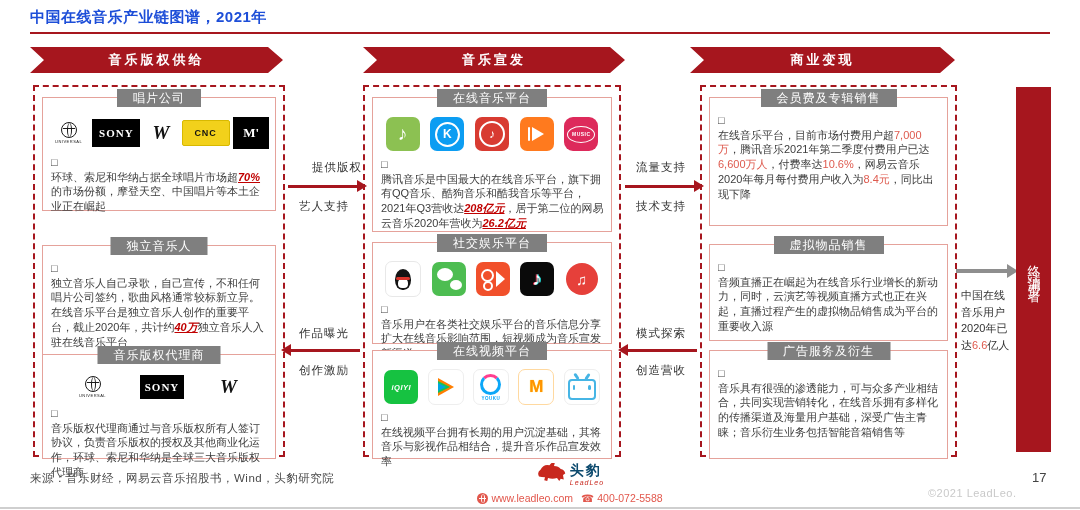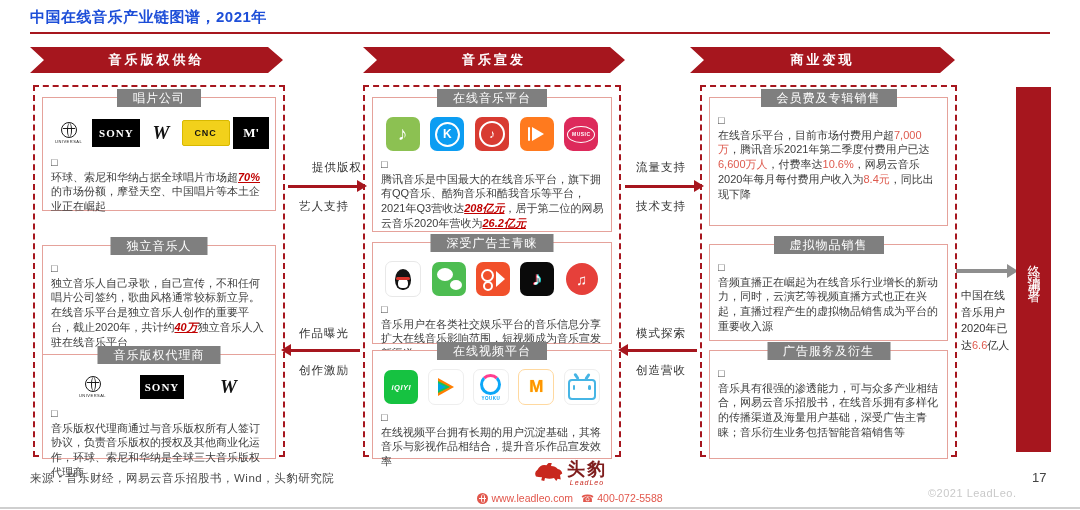--- a/index.html
+++ b/index.html
@@ -101,21 +101,21 @@
   .gray-arrow::after{content:"";position:absolute;right:-10px;top:-5px;width:0;height:0;
       border-left:11px solid #8E8E8E;border-top:7px solid transparent;border-bottom:7px solid transparent;}
   .consumer-note{position:absolute;left:961px;top:287px;width:54px;font-size:11px;line-height:1.5;color:#333;}
   .consumer-bar{position:absolute;left:1016px;top:87px;width:35px;height:365px;background:#A6161E;
       display:flex;align-items:center;justify-content:center;}
   .consumer-bar span{writing-mode:vertical-rl;color:#fff;font-size:13px;letter-spacing:6px;}
   
   .source{position:absolute;left:30px;top:471px;font-size:11.5px;color:#4a4a4a;letter-spacing:.5px;}
   .brand{position:absolute;left:455px;top:461px;width:230px;display:flex;flex-direction:column;align-items:center;}
   .brand-row1{display:flex;align-items:center;gap:4px;}
-  .brand-cn{color:#7f1d1d;font-weight:bold;font-size:18px;letter-spacing:2px;line-height:14px;}
+  .brand-cn{color:#0c4a6e;font-weight:bold;font-size:14px;letter-spacing:2px;line-height:14px;}
   .brand-en{color:#C8281E;font-size:7px;font-style:italic;letter-spacing:1px;display:block;text-align:center;}
   .brand-row2{margin-top:6px;display:flex;align-items:flex-start;gap:8px;font-size:10.5px;color:#E2574C;}
   .globe-dot{display:inline-block;width:11px;height:11px;border-radius:50%;background:#E2574C;position:relative;vertical-align:-2px;margin-right:3px;}
   .globe-dot::before{content:"";position:absolute;left:2px;right:2px;top:4.5px;height:1px;background:#fff;}
   .globe-dot::after{content:"";position:absolute;left:4px;top:1px;bottom:1px;width:2px;border-left:1px solid #fff;border-right:1px solid #fff;border-radius:50%;}
   .phone-glyph{margin-right:3px;}
   .copyright{position:absolute;left:928px;top:487px;font-size:11px;color:#C9C9C9;letter-spacing:.5px;}
   .pagenum{position:absolute;left:1032px;top:470px;font-size:13px;color:#444;}
   .bottom-rule{position:absolute;left:0;bottom:1px;width:100%;height:2px;background:#CFCFCF;}
 </style>
@@ -212,21 +212,21 @@
             </div>
         </div>
         <div class="para">
           <span class="bullet"></span>
           <span class="ptext"><span>腾讯音乐是中国最大的在线音乐平台，旗下拥有QQ音乐、酷狗音乐和酷我音乐等平台，2021年Q3营收达</span><span class="acc-u">208亿元</span><span>，居于第二位的网易云音乐2020年营收为</span><span class="acc-u">26.2亿元</span></span>
         </div>
       </div>
     </div>
 
     <div class="sec" style="top:155px;height:100px;">
-      <div class="tab">深受广告主青睐</div>
+      <div class="tab">社交娱乐平台</div>
       <div class="sec-body">
         <div class="icon-row">
           <div class="app qqapp">
               <div class="penguin"></div>
             </div>
           <div class="app wechat">
               <div class="b1"></div>
               <div class="b2"></div>
             </div>
           <div class="app kuaishou">
@@ -301,21 +301,21 @@
           <span class="ptext"><span>音频直播正在崛起为在线音乐行业增长的新动力，同时，云演艺等视频直播方式也正在兴起，直播过程产生的虚拟物品销售成为平台的重要收入源</span></span>
         </div>
       </div>
     </div>
 
     <div class="sec" style="top:263px;height:107px;">
       <div class="tab">广告服务及衍生</div>
       <div class="sec-body">
         <div class="para">
           <span class="bullet"></span>
-          <span class="ptext"><span>音乐具有很强的渗透能力，可与众多产业相结合，网易云音乐招股书，在线音乐拥有多样化的传播渠道及海量用户基础，深受广告主青睐；音乐衍生业务包括智能音箱销售等</span></span>
+          <span class="ptext"><span>音乐具有很强的渗透能力，可与众多产业相结合，共同实现营销转化，在线音乐拥有多样化的传播渠道及海量用户基础，深受广告主青睐；音乐衍生业务包括智能音箱销售等</span></span>
         </div>
       </div>
     </div>
   </div>
 
   <div class="flow-label" style="left:286px;top:160px;text-align:right;">提供版权</div>
   <div class="h-arrow right" style="left:288px;top:185px;width:70px;"></div>
   <div class="flow-label" style="left:286px;top:199px;">艺人支持</div>
   <div class="flow-label" style="left:286px;top:326px;">作品曝光</div>
   <div class="h-arrow left" style="left:290px;top:349px;width:70px;"></div>

